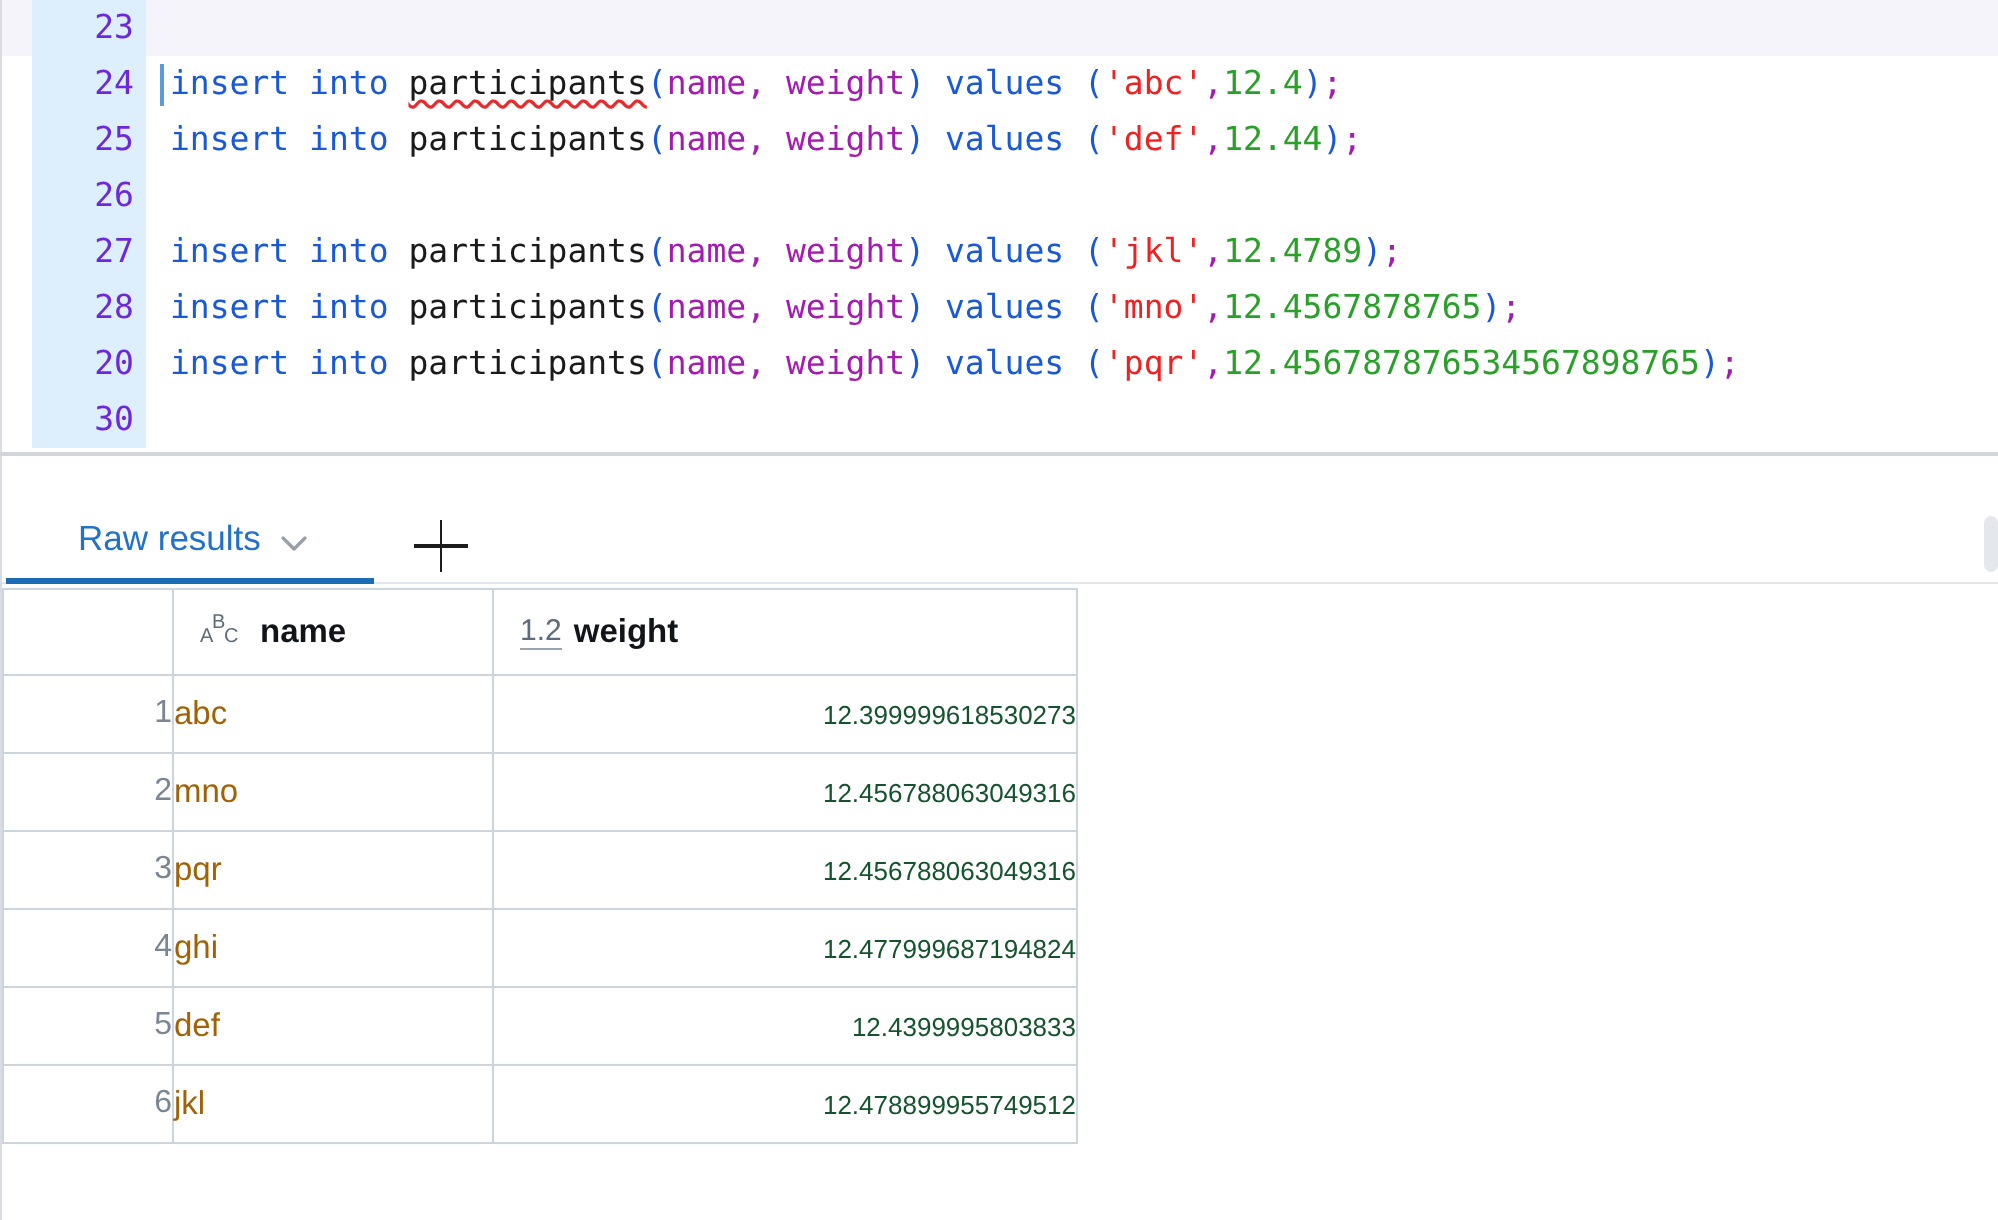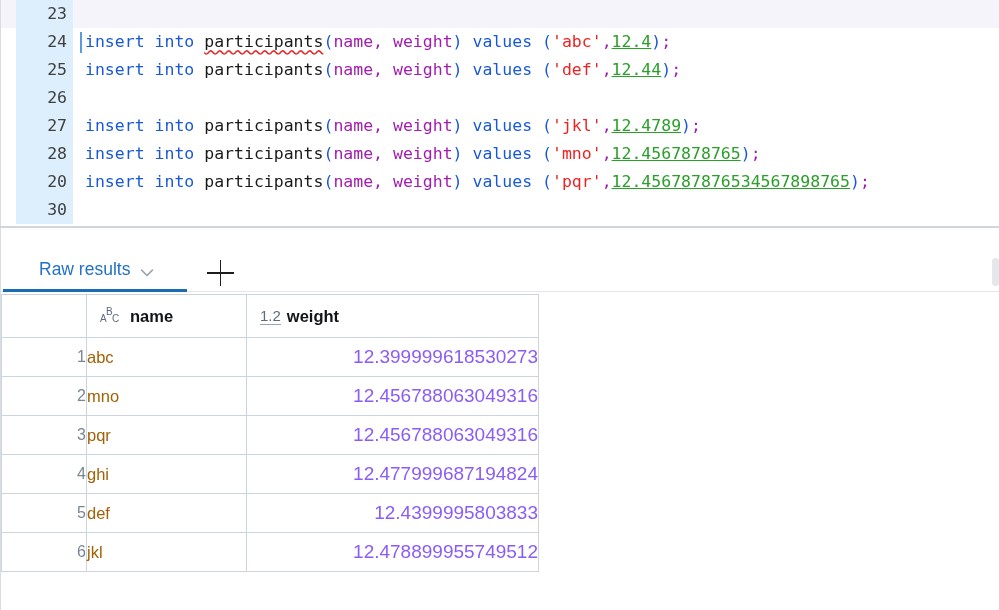--- a/index.html
+++ b/index.html
@@ -34,42 +34,42 @@
     font-family: "DejaVu Sans Mono", monospace;
     font-size: 16.5px;
   }
   .code-line.hl { background: #f4f4fa; }
   .gutter {
     position: absolute;
     left: 15px; top: 0;
     width: 57px;
     height: 28px;
     background: #ddeefc;
-    color: #404040;
+    color: #6d28d9;
     text-align: right;
     padding-right: 6px;
     box-sizing: border-box;
     font-family: "DejaVu Sans Mono", monospace;
     font-size: 16.5px;
   }
   .caret {
     position: absolute;
     left: 79px; top: 4px;
     width: 2px; height: 21px;
     background: #5a9bd8;
   }
   .codetext {
     position: absolute;
     left: 84px; top: 0;
   }
   .kw  { color: #1a59d6; }
   .pn  { color: #1a59d6; }
   .id  { color: #1a1a1a; position: relative; }
   .str { color: #ee2222; }
-  .num { color: #2aa02a; text-decoration: underline; }
+  .num { color: #2aa02a; }
   .pun { color: #a21caf; }
   .wavy {
     text-decoration: underline wavy #e52b2b;
     text-decoration-skip-ink: none;
     text-underline-offset: 2px;
   }
 
   
   #hsplit {
     position: absolute;
@@ -199,22 +199,22 @@
     font-size: 16px;
   }
   td.cname {
     padding-left: 13px;
     color: #a16207;
     font-size: 16.5px;
   }
   td.cweight {
     text-align: right;
     padding-right: 11px;
-    color: #8b5cf6;
-    font-size: 19px;
+    color: #14532d;
+    font-size: 13px;
   }
 </style>
 </head>
 <body>
 
 <div id="editor">
   <div id="code-lines">
       <div class="code-line hl">
         <div class="gutter">23</div>
         <div class="codetext"></div>

